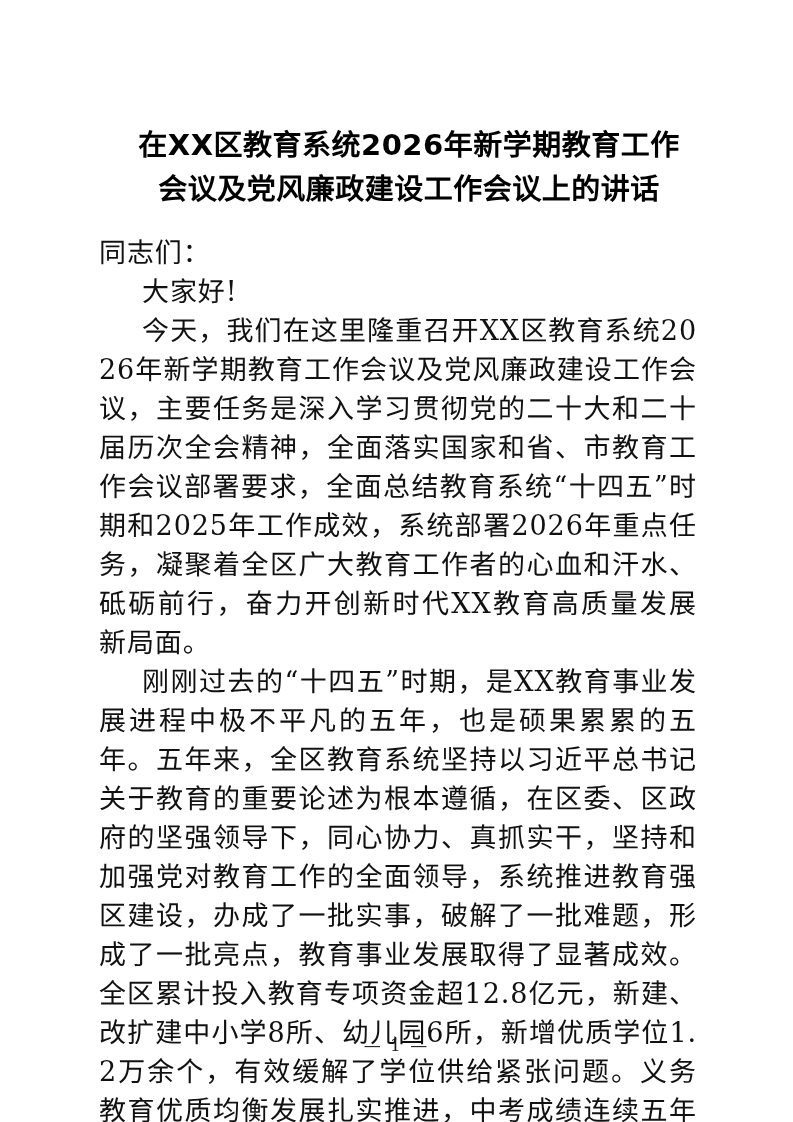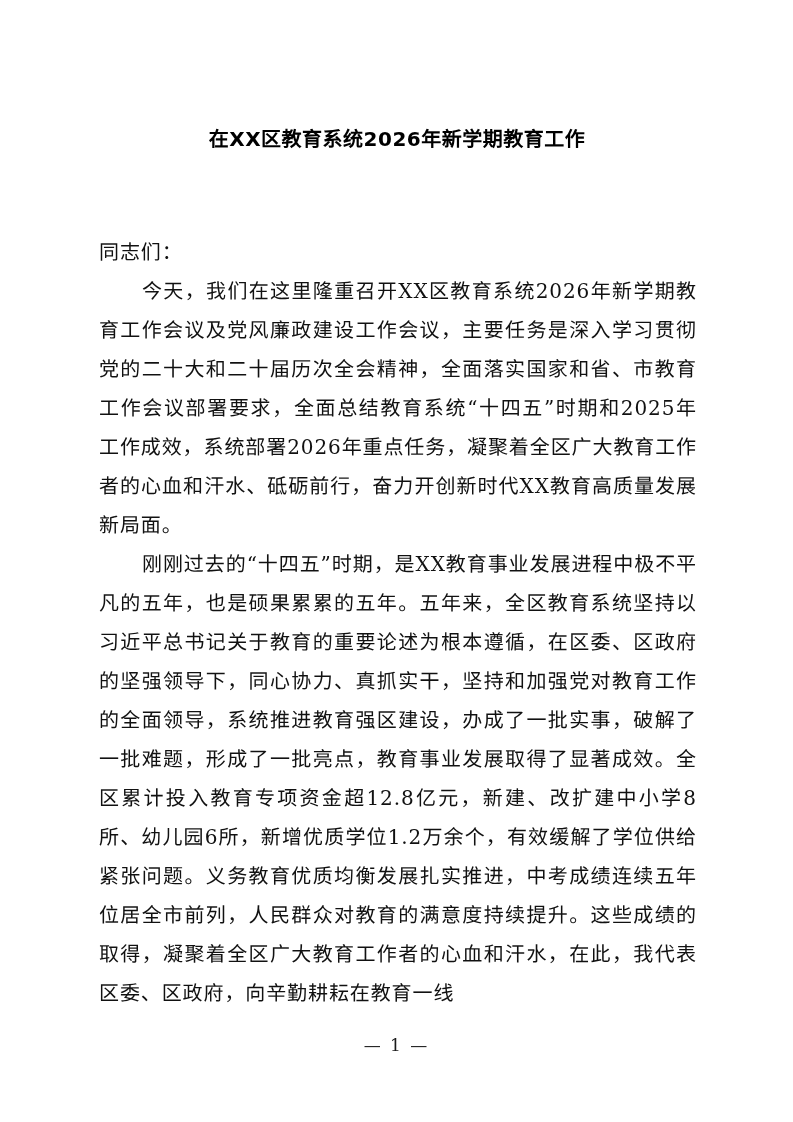--- a/index.html
+++ b/index.html
@@ -24,47 +24,47 @@
     top: 0;
     width: 793px;
     height: 1122px;
     background: #ffffff;
     box-sizing: border-box;
   }
 
   
   .doc-title {
     position: absolute;
-    left: 96px;
+    left: 108px;
     top: 104px;
     width: 602px;
     text-align: center;
     font-family: "DejaVu Sans", "Liberation Sans", sans-serif;
     font-weight: 700;
-    font-size: 20px;
+    font-size: 29px;
     line-height: 44px;
     letter-spacing: 0.5px;
     color: #000000;
   }
   .doc-title .title-line {
     display: block;
     white-space: nowrap;
   }
 
   
   .doc-body {
     position: absolute;
     left: 99px;
     top: 233px;
     width: 598px;
   }
 
   .para {
     margin: 0;
-    font-size: 20px;
+    font-size: 27px;
     line-height: 39px;
     text-align: justify;
     text-justify: inter-ideograph;
     letter-spacing: 0.9px;
     color: #111111;
     font-family: "DejaVu Serif", "Liberation Serif", serif;
     word-break: break-all;
   }
   .para.salutation {
     text-indent: 0;
@@ -86,23 +86,25 @@
     font-family: "DejaVu Serif", "Liberation Serif", serif;
   }
 </style>
 </head>
 <body>
 
 <div class="page">
 
   <h1 class="doc-title">
     <span class="title-line">在XX区教育系统2026年新学期教育工作</span>
+    <span class="title-line">会议及党风廉政建设工作会议上的讲话</span>
   </h1>
 
   <div class="doc-body">
     <p class="para salutation">同志们：</p>
+    <p class="para indent">大家好!</p>
     <p class="para indent">今天，我们在这里隆重召开XX区教育系统2026年新学期教育工作会议及党风廉政建设工作会议，主要任务是深入学习贯彻党的二十大和二十届历次全会精神，全面落实国家和省、市教育工作会议部署要求，全面总结教育系统“十四五”时期和2025年工作成效，系统部署2026年重点任务，凝聚着全区广大教育工作者的心血和汗水、砥砺前行，奋力开创新时代XX教育高质量发展新局面。</p>
     <p class="para indent">刚刚过去的“十四五”时期，是XX教育事业发展进程中极不平凡的五年，也是硕果累累的五年。五年来，全区教育系统坚持以习近平总书记关于教育的重要论述为根本遵循，在区委、区政府的坚强领导下，同心协力、真抓实干，坚持和加强党对教育工作的全面领导，系统推进教育强区建设，办成了一批实事，破解了一批难题，形成了一批亮点，教育事业发展取得了显著成效。全区累计投入教育专项资金超12.8亿元，新建、改扩建中小学8所、幼儿园6所，新增优质学位1.2万余个，有效缓解了学位供给紧张问题。义务教育优质均衡发展扎实推进，中考成绩连续五年位居全市前列，人民群众对教育的满意度持续提升。这些成绩的取得，凝聚着全区广大教育工作者的心血和汗水，在此，我代表区委、区政府，向辛勤耕耘在教育一线</p>
   </div>
 
   <div class="page-footer">— 1 —</div>
 
 </div>
 
 </body></html>

